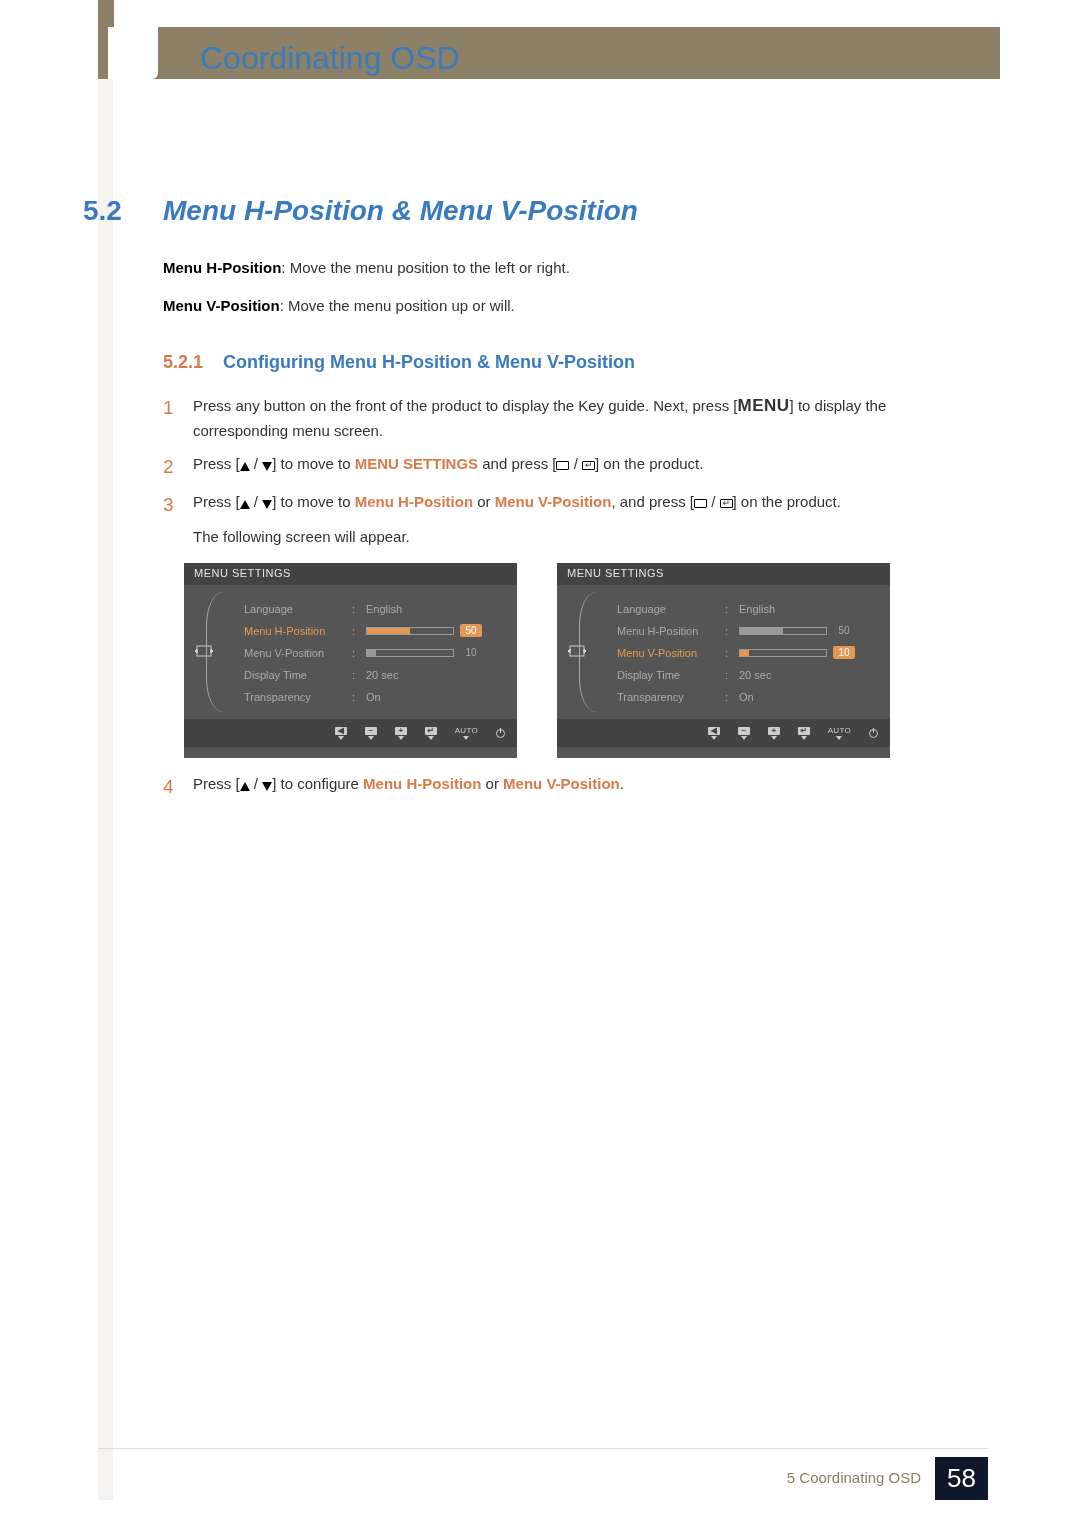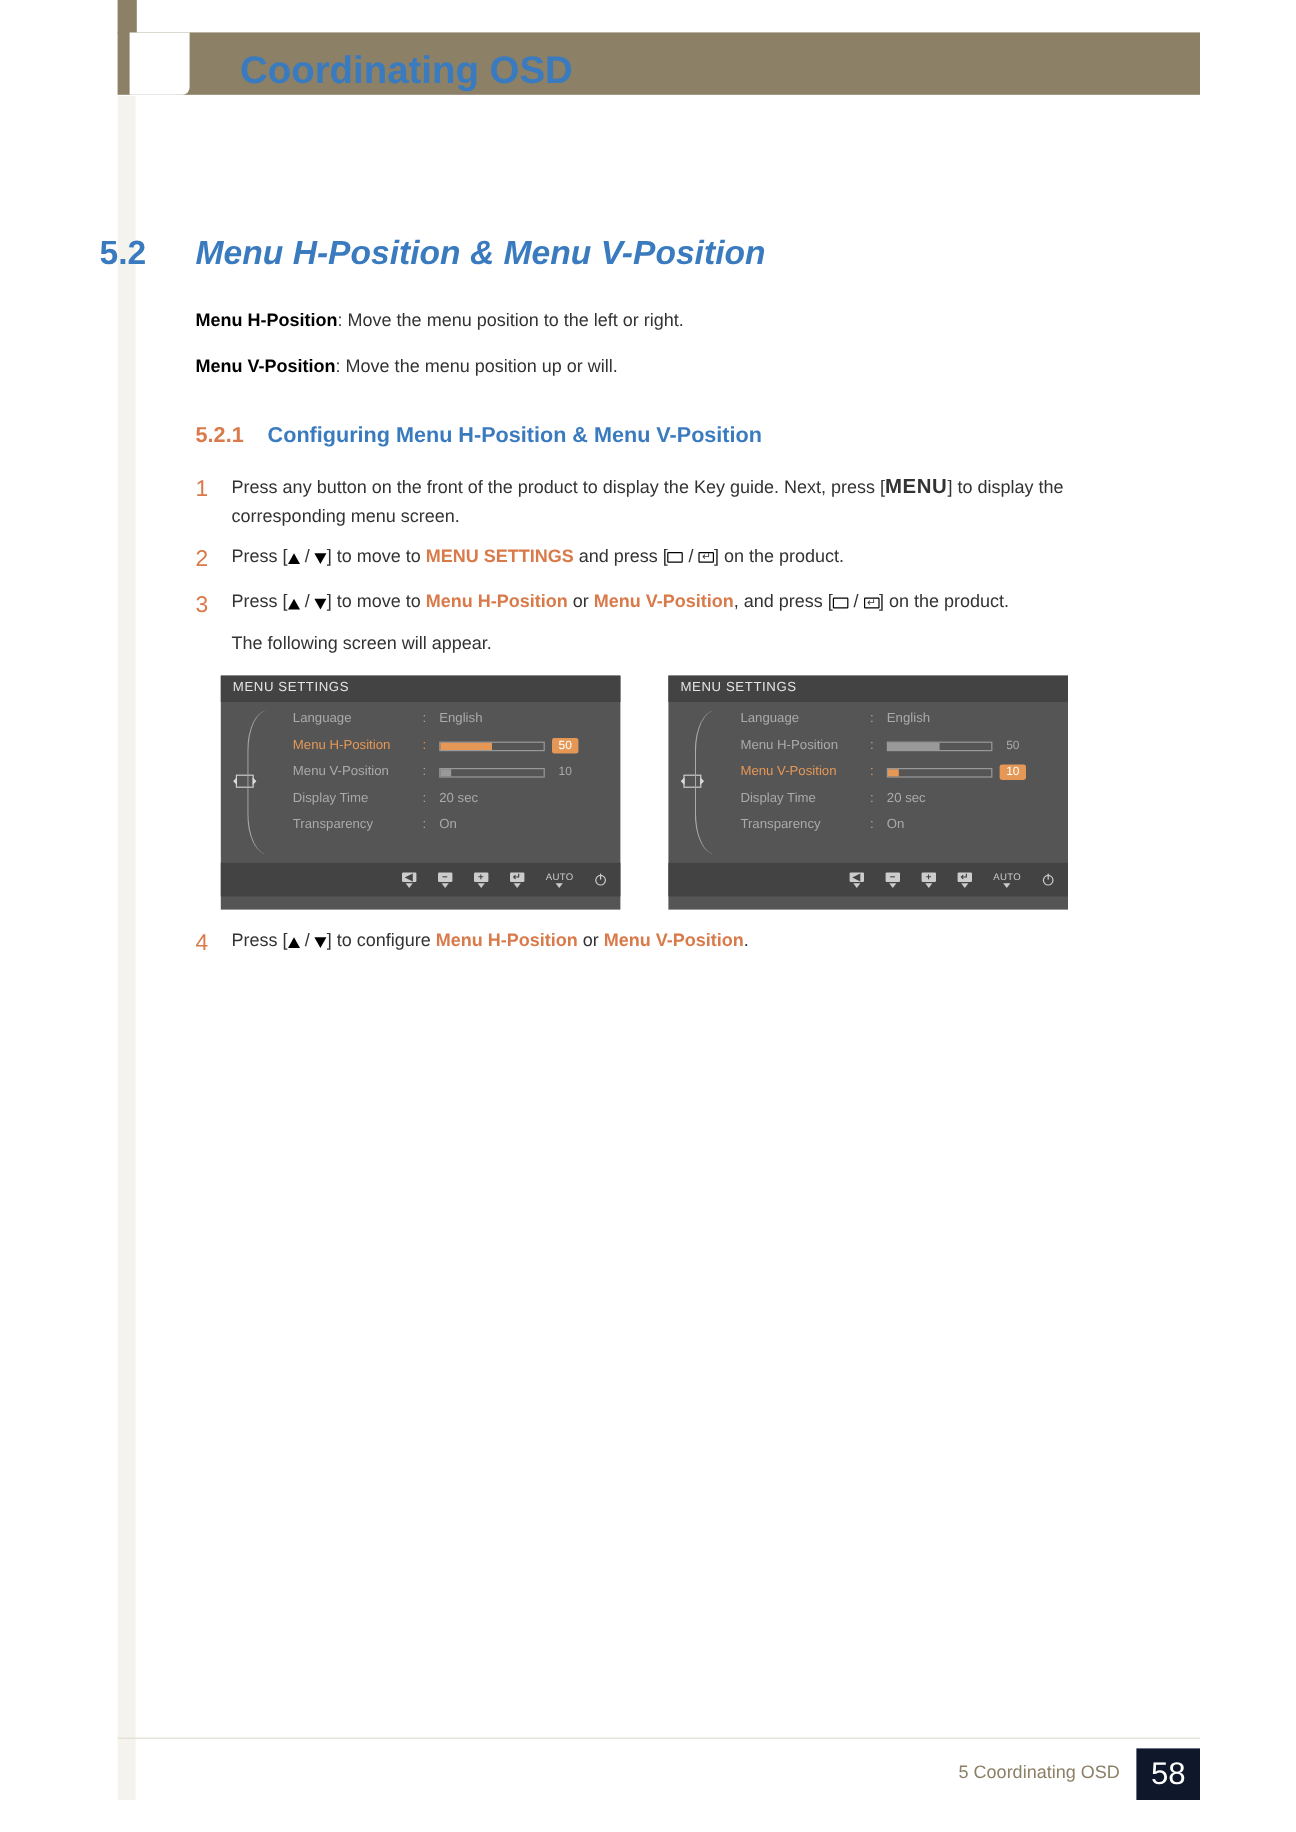--- a/index.html
+++ b/index.html
@@ -16,21 +16,21 @@
     background: #8c8066;
     display: flex; align-items: center;
   }
   .top-bar-tab {
     width: 50px; height: 52px; background: #fff; margin-left: 10px;
     border-radius: 0 0 6px 0;
   }
   .chapter-title {
     position: absolute;
     left: 200px; top: 40px;
-    font-size: 32px; color: #3a7bbf; font-weight: bold;
+    font-size: 32px; color: #3a7bbf;
   }
   .left-strip {
     position: absolute; top: 0; left: 98px; height: 28px; width: 16px; background: #8c8066;
   }
   .section-num {
     position: absolute; left: 83px; top: 195px;
     font-size: 28px; font-weight: bold; color: #3a7bbf;
   }
   .section-title {
     position: absolute; left: 163px; top: 195px;
@@ -70,21 +70,21 @@
     width:40px; display:flex; align-items:center; justify-content:center;
     position:relative;
   }
   .osd-ic-col svg { stroke:#ddd; }
   .osd-ic-arc {
     position:absolute; width:34px; height:120px; left:22px;
     border-left:1px solid #aaa; border-radius:40px/80px;
     border-right:none; border-top:none; border-bottom:none;
   }
   .osd-list { flex:1; padding:8px 4px 0 20px; }
-  .osd-item { display:flex; align-items:flex-start; height:22px; font-size:11px; color:#aaa; gap:6px;}
+  .osd-item { display:flex; align-items:flex-end; height:22px; font-size:11px; color:#aaa; gap:6px;}
   .osd-item .lbl { width:102px; }
   .osd-item .colon { width:8px; }
   .osd-item.active { color:#e59856; }
   .osd-slider {
     flex:1; display:flex; align-items:center; gap:6px;
   }
   .osd-slider-track {
     width:88px; height:8px; border:1px solid #999; position:relative;
   }
   .osd-slider-fill { position:absolute; left:0; top:0; bottom:0; background:#999; }
@@ -101,21 +101,21 @@
   .osd-foot .btn { display:flex; flex-direction:column; align-items:center; gap:1px; }
   .mini-tri { width:0;height:0;border-left:3px solid transparent;border-right:3px solid transparent;border-top:4px solid #ccc; }
   .mini-box { width:12px;height:8px;background:#ccc;border-radius:1px;position:relative;display:flex;align-items:center;justify-content:center;color:#434343;font-size:8px;line-height:8px;font-weight:bold;}
   .mini-auto { font-size:8px; letter-spacing:.3px; color:#ccc; }
   .mini-pow { width:9px;height:9px;border:1px solid #ccc;border-radius:50%;position:relative;}
   .mini-pow::after{content:'';position:absolute;left:3px;top:-2px;width:1px;height:5px;background:#ccc;}
 
   .step4-wrap { position:absolute; left:163px; top:772px; width:760px;}
 
   .footer {
-    position:absolute; left:0; right:0; bottom:27px;
+    position:absolute; left:0; right:12px; bottom:27px;
   }
   .footer-line { height:1px; background:#e0dccf; margin:0 80px 8px 98px;}
   .footer-row {
     display:flex; align-items:stretch; justify-content:flex-end;
     padding-right:80px;
   }
   .footer-chap { color:#8c8066; font-size:15px; padding:12px 14px; }
   .footer-page {
     background:#0f172a; color:#fff; font-size:26px;
     padding:6px 12px;

